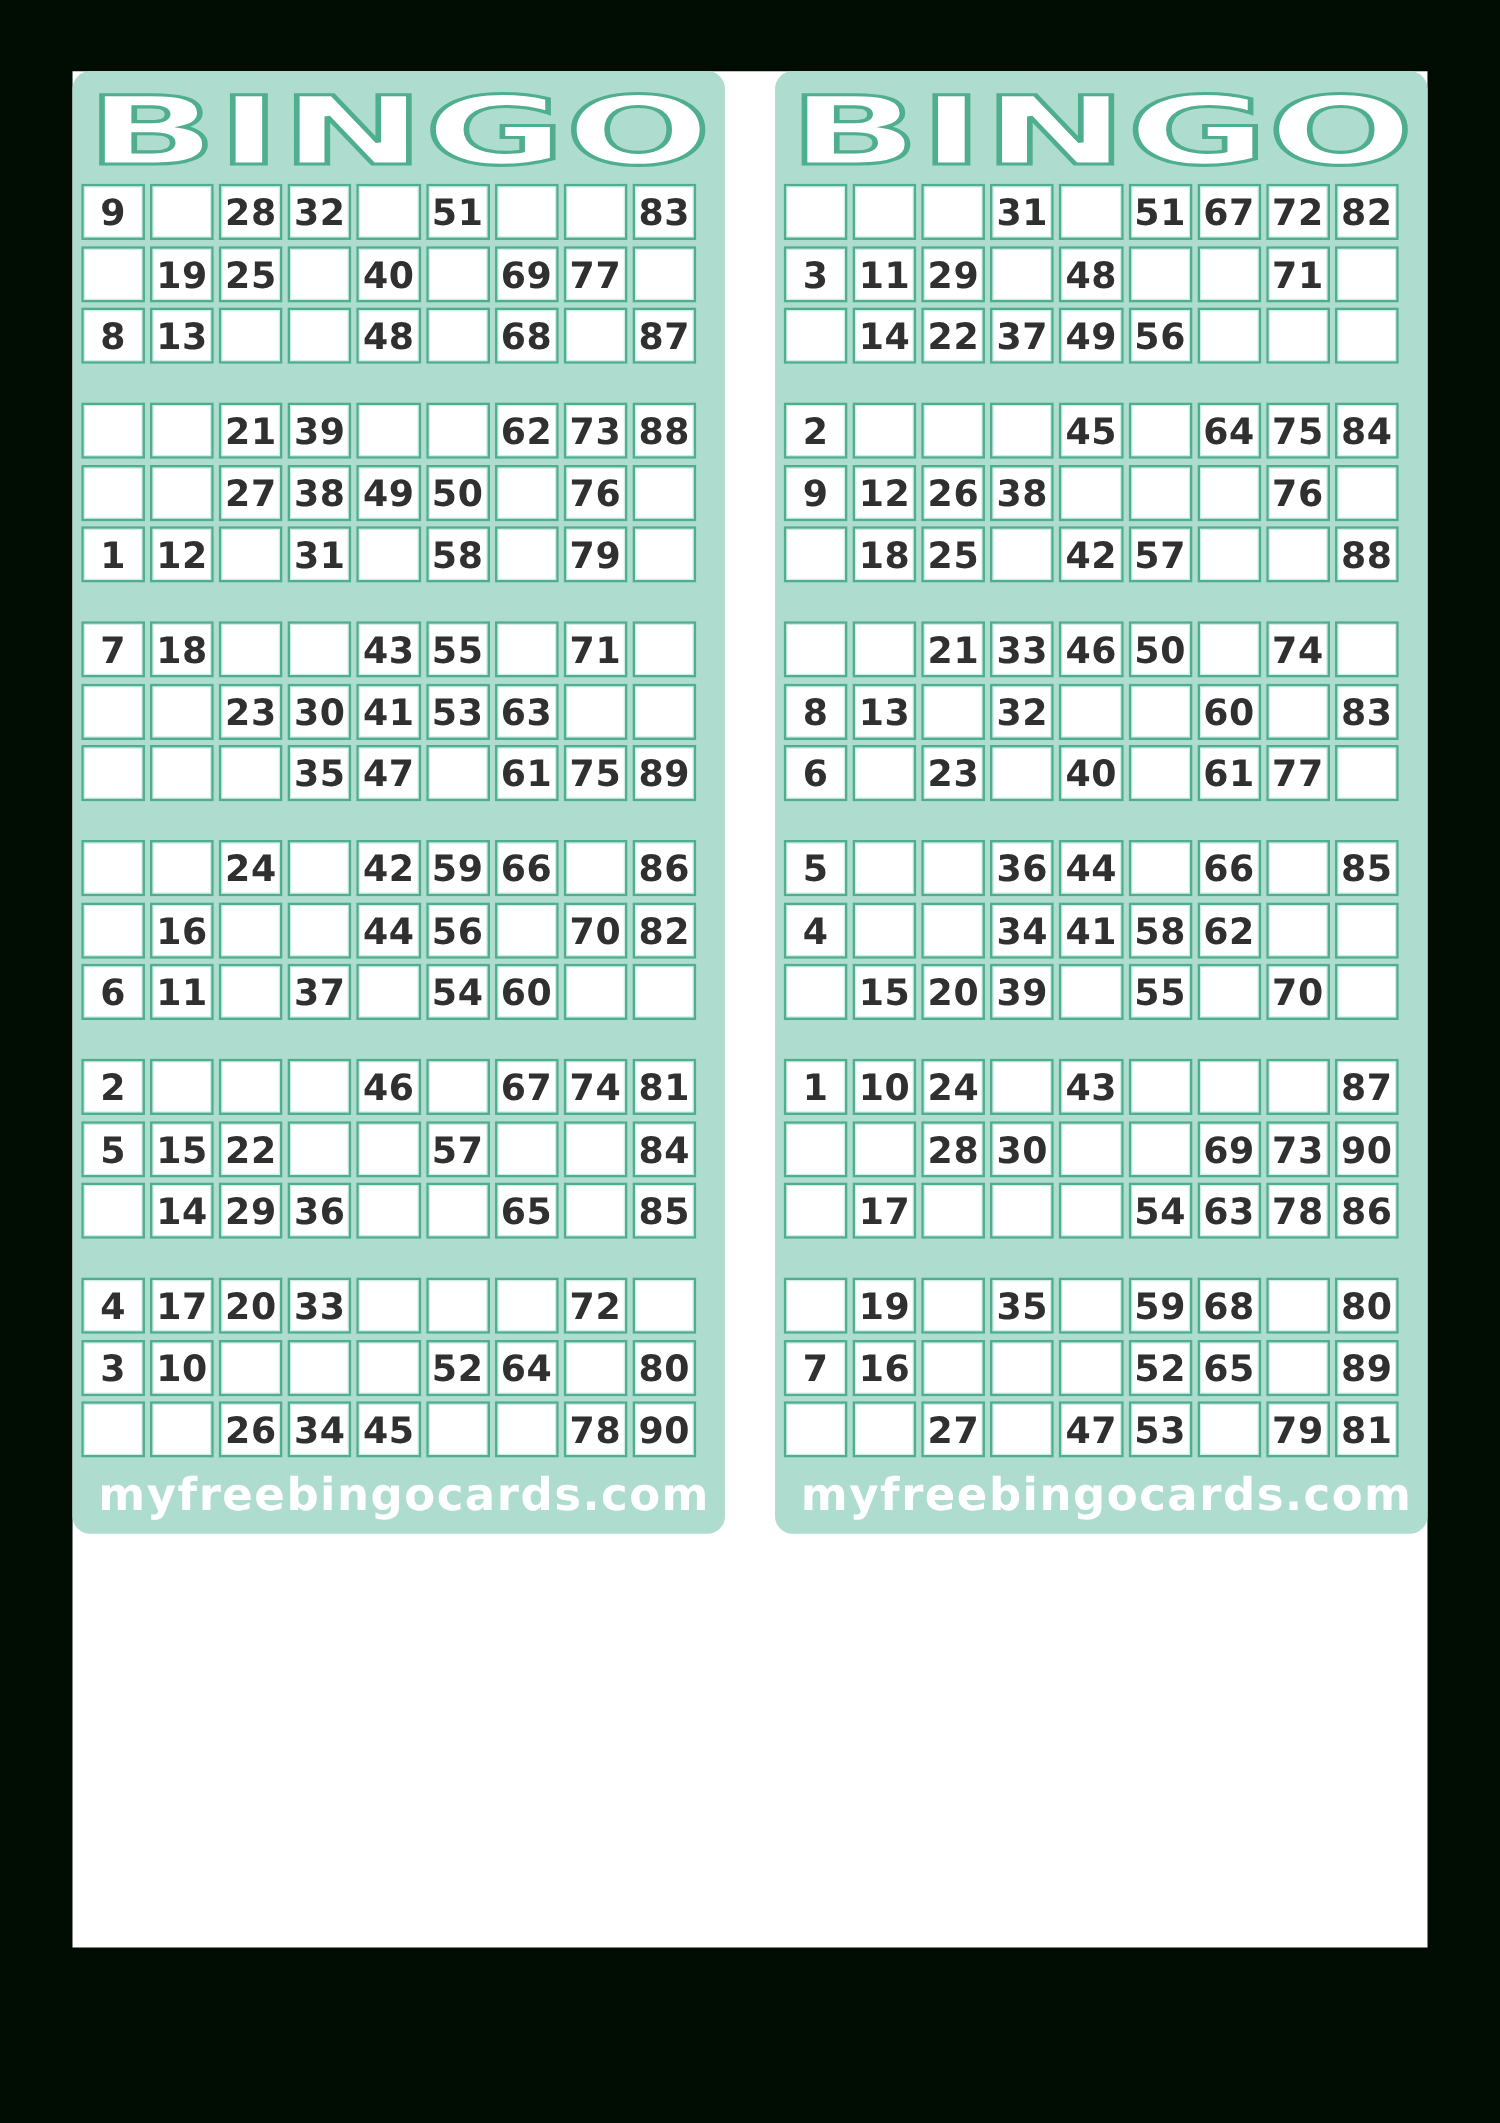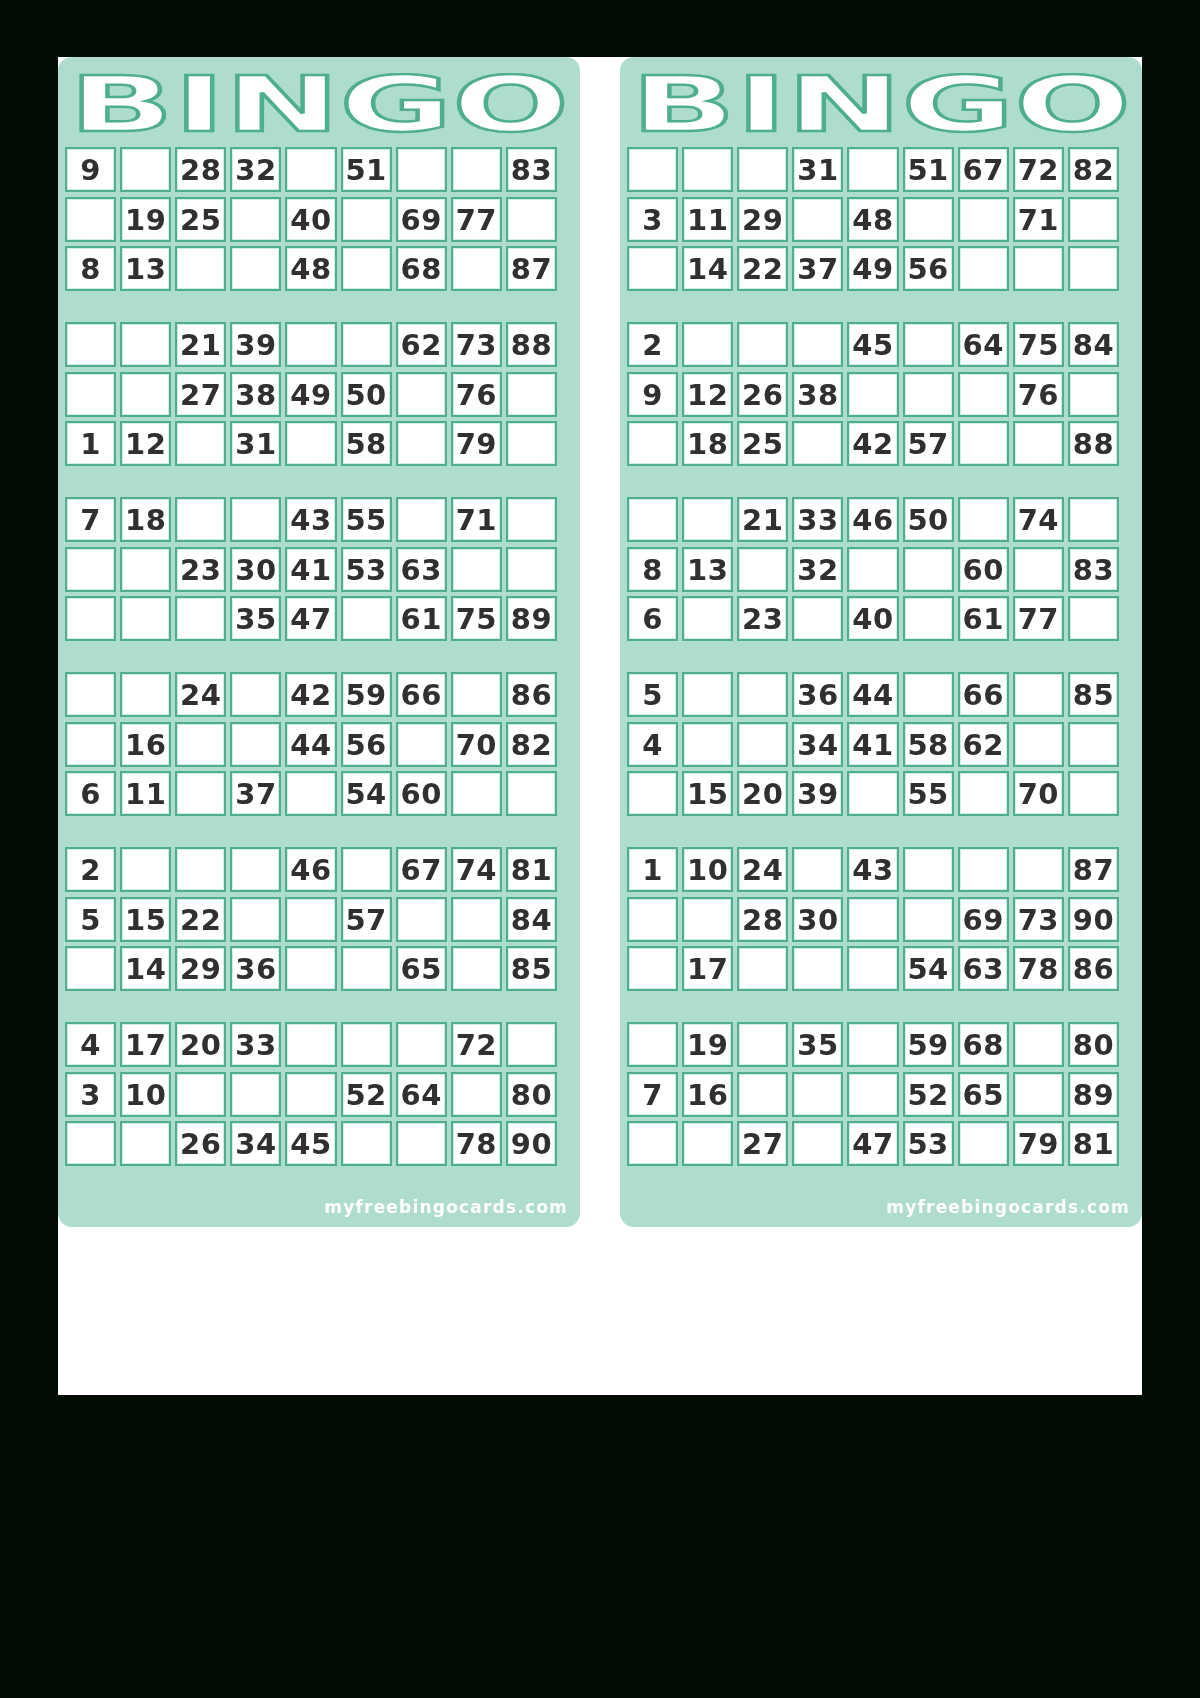--- a/index.html
+++ b/index.html
@@ -6,21 +6,21 @@
     body {
       width: 1200px; height: 1698px;
       background: #010d03;
       position: relative;
       overflow: hidden;
       font-family: "DejaVu Sans", sans-serif;
     }
     .page {
       position: absolute;
       left: 58px; top: 57px;
-      width: 1084px; height: 1338px;
+      width: 1084px; height: 1501px;
       background: #ffffff;
     }
     .card {
       position: absolute;
       top: 0;
       width: 522px; height: 1170px;
       background: #aedccf;
       border-radius: 14px;
     }
     .card.left { left: 0; }
@@ -55,21 +55,21 @@
       line-height: 43px;
       text-align: center;
       letter-spacing: 0.5px;
     }
     .cell:last-child { margin-right: 16px; }
     .footer {
       position: absolute;
       right: 12px; bottom: 10px;
       color: #ffffff;
       font-weight: bold;
-      font-size: 17px;
+      font-size: 36px;
       letter-spacing: 1.2px;
     }
   </style>
 </head>
 <body>
 
 <div class="page">
   <div class="card left">
     <div class="bingo-title">
         <svg viewBox="0 0 506 64" preserveAspectRatio="none">

